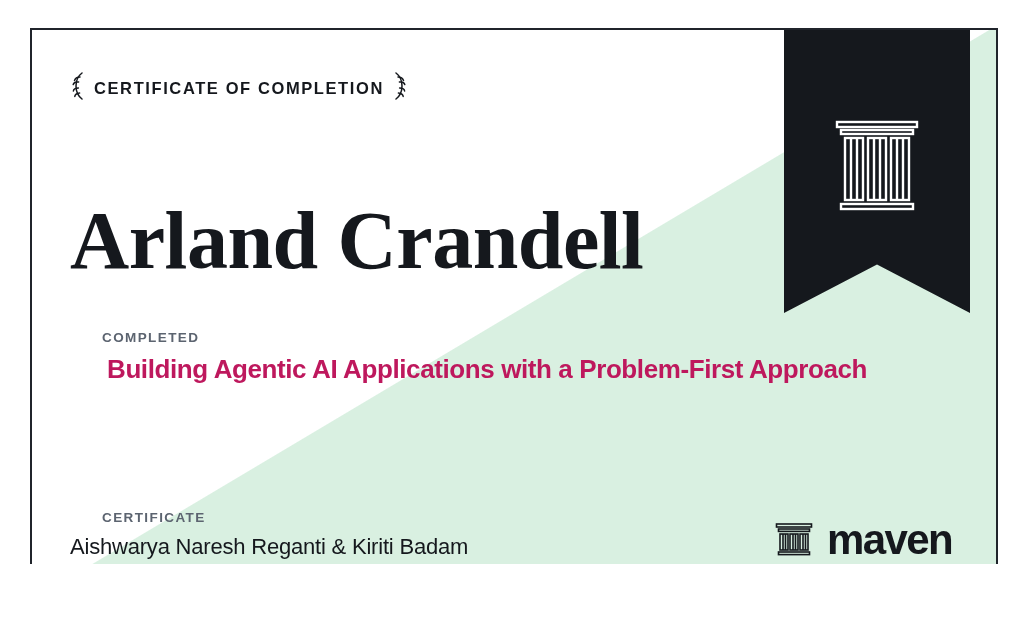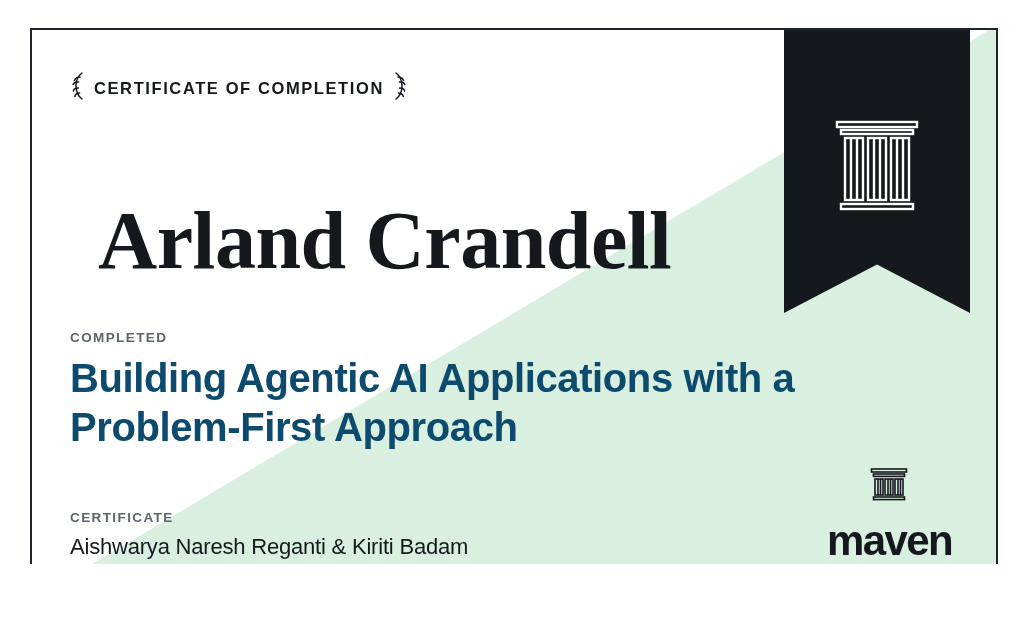--- a/index.html
+++ b/index.html
@@ -71,57 +71,57 @@
   .recipient {
     position: absolute;
     left: 38px;
     top: 168px;
     font-family: "Liberation Serif", serif;
     font-weight: 700;
     font-size: 82px;
     line-height: 1.05;
     color: #15181d;
     letter-spacing: -0.5px;
-    margin-left: 28px;
   }
   .section {
     position: absolute;
     left: 38px;
   }
   .section.completed { top: 300px; width: 860px; }
   .section.instructor { top: 480px; width: 620px; }
   .eyebrow {
     font-size: 13.5px;
     font-weight: 700;
     letter-spacing: 1.4px;
     color: #5c6470;
     margin-bottom: 9px;
+    margin-left: 32px;
   }
   .course-title {
-    font-size: 40px;
+    font-size: 26px;
     font-weight: 700;
     line-height: 1.22;
-    color: #0c4a6e;
+    color: #be185d;
     letter-spacing: -0.4px;
     max-width: 845px;
+    margin-left: 37px;
   }
   .instructor-names {
     font-size: 22px;
     font-weight: 400;
     color: #15181d;
     letter-spacing: -0.2px;
   }
   .brand {
     position: absolute;
     right: 44px;
     bottom: 42px;
     display: flex;
     align-items: center;
     gap: 13px;
-    flex-direction: column;
   }
   .brand-name {
     font-size: 42px;
     font-weight: 700;
     color: #15181d;
     letter-spacing: -1.6px;
     line-height: 1;
   }
 </style>
 </head>

